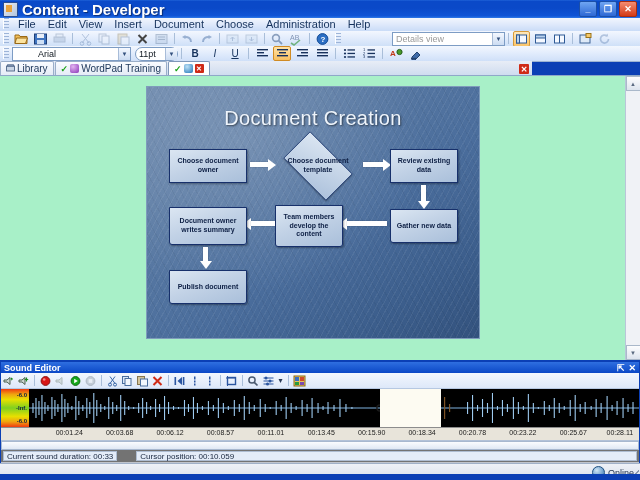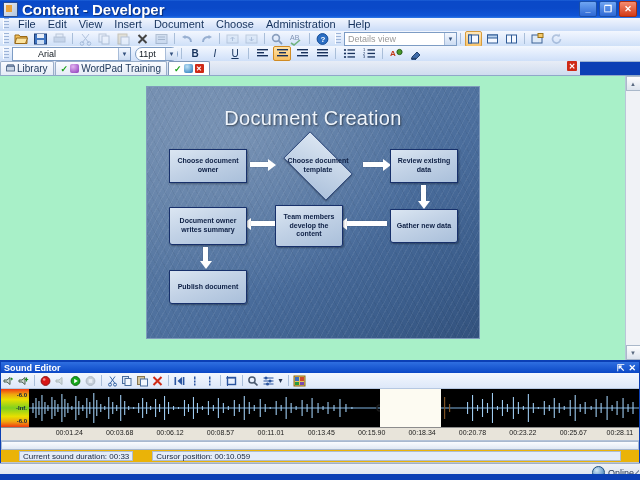--- a/index.html
+++ b/index.html
@@ -78,23 +78,23 @@
   }
   .fmt{width:16px;height:13px;margin:0 1px;flex:none;display:flex;align-items:center;justify-content:center;
     font-size:10px;color:#14315b;border:1px solid transparent;border-radius:2px;}
   .fmt.b{font-weight:bold;}
   .fmt.i{font-style:italic;}
   .fmt.u{text-decoration:underline;}
   .fmt.active{border-color:#d08b23;background:linear-gradient(180deg,#ffe3a8,#f8c060);}
 
   
   .tabstrip{
-    position:absolute;left:0;top:61px;width:580px;height:14px;
+    position:absolute;left:0;top:61px;width:532px;height:14px;
     background:linear-gradient(180deg,#e8edf6,#cfdcef);
-    display:flex;
+    display:flex;align-items:flex-end;
   }
   .tab{
     height:13px;display:flex;align-items:center;gap:2px;padding:0 5px;
     font-size:10px;color:#1b3558;background:linear-gradient(180deg,#fafcff,#e4ebf6);
     border:1px solid #9aaec9;border-bottom:none;margin-right:1px;
     border-radius:2px 2px 0 0;white-space:nowrap;
   }
   .tab.active{background:#fff;font-weight:bold;color:#102a4e;border-color:#7f97b8;}
   .chk{color:#17a114;font-weight:bold;font-size:9px;}
   .tabico{width:9px;height:9px;border-radius:2px;flex:none;}
@@ -219,21 +219,21 @@
   .ruler .tick{position:absolute;top:1px;transform:translateX(-50%);white-space:nowrap;}
   .hscroll{
     height:9px;background:linear-gradient(180deg,#eef2f8,#dbe4f1);
     border-top:1px solid #b3c2d8;position:relative;
   }
   .hscroll .thumb{
     position:absolute;left:0;top:0;height:9px;width:100%;
     background:linear-gradient(180deg,#fbfcfe,#e0e8f4);border:1px solid #a8b8cf;box-sizing:border-box;
   }
   .status-row{
-    height:12px;background:#eab308;display:flex;align-items:center;gap:0;padding:1px 18px;box-sizing:border-box;
+    height:12px;background:#737373;display:flex;align-items:center;gap:0;padding:1px 2px;box-sizing:border-box;
   }
   .status-cell{
     font-size:8px;color:#16243c;background:#e4ecf8;border:1px solid #aebdd2;
     padding:0 3px;height:10px;display:flex;align-items:center;box-sizing:border-box;white-space:nowrap;
   }
   .status-cell.grow{flex:1;border-color:transparent;background:transparent;margin-left:19px;}
   .sound-bottom{height:14px;background:#ece9e0;border-top:1px solid #bfc4cd;}
 
   
   .appstatus{
@@ -373,21 +373,21 @@
         </svg>
     </div>
     <div class="sep"></div>
     <div class="tbtn">
       <svg width="15" height="14" viewBox="0 0 15 14">
           <circle cx="7.5" cy="7" r="5.4" fill="#2c6fc4" stroke="#134b96"></circle>
           <text x="5.4" y="10" font-size="8" fill="#fff" font-family="sans-serif" font-weight="bold">?</text>
         </svg>
     </div>
     <div class="grip"></div>
-    <div class="combo" style="width:108px;">
+    <div class="combo" style="width:108px;margin-left:48px;">
       <span>Details view</span>
       <span class="arrow">▼</span>
     </div>
     <div class="sep"></div>
     <div class="tbtn sel" style="border-color:#d79b3a;background:linear-gradient(180deg,#ffe8bb,#f9c469);">
       <svg width="15" height="14" viewBox="0 0 15 14">
           <rect x="2.5" y="3" width="10" height="8" fill="#f4f8ff" stroke="#2e5a96"></rect>
           <rect x="2.5" y="3" width="3" height="8" fill="#b9d2ee" stroke="#2e5a96"></rect>
         </svg>
     </div>

